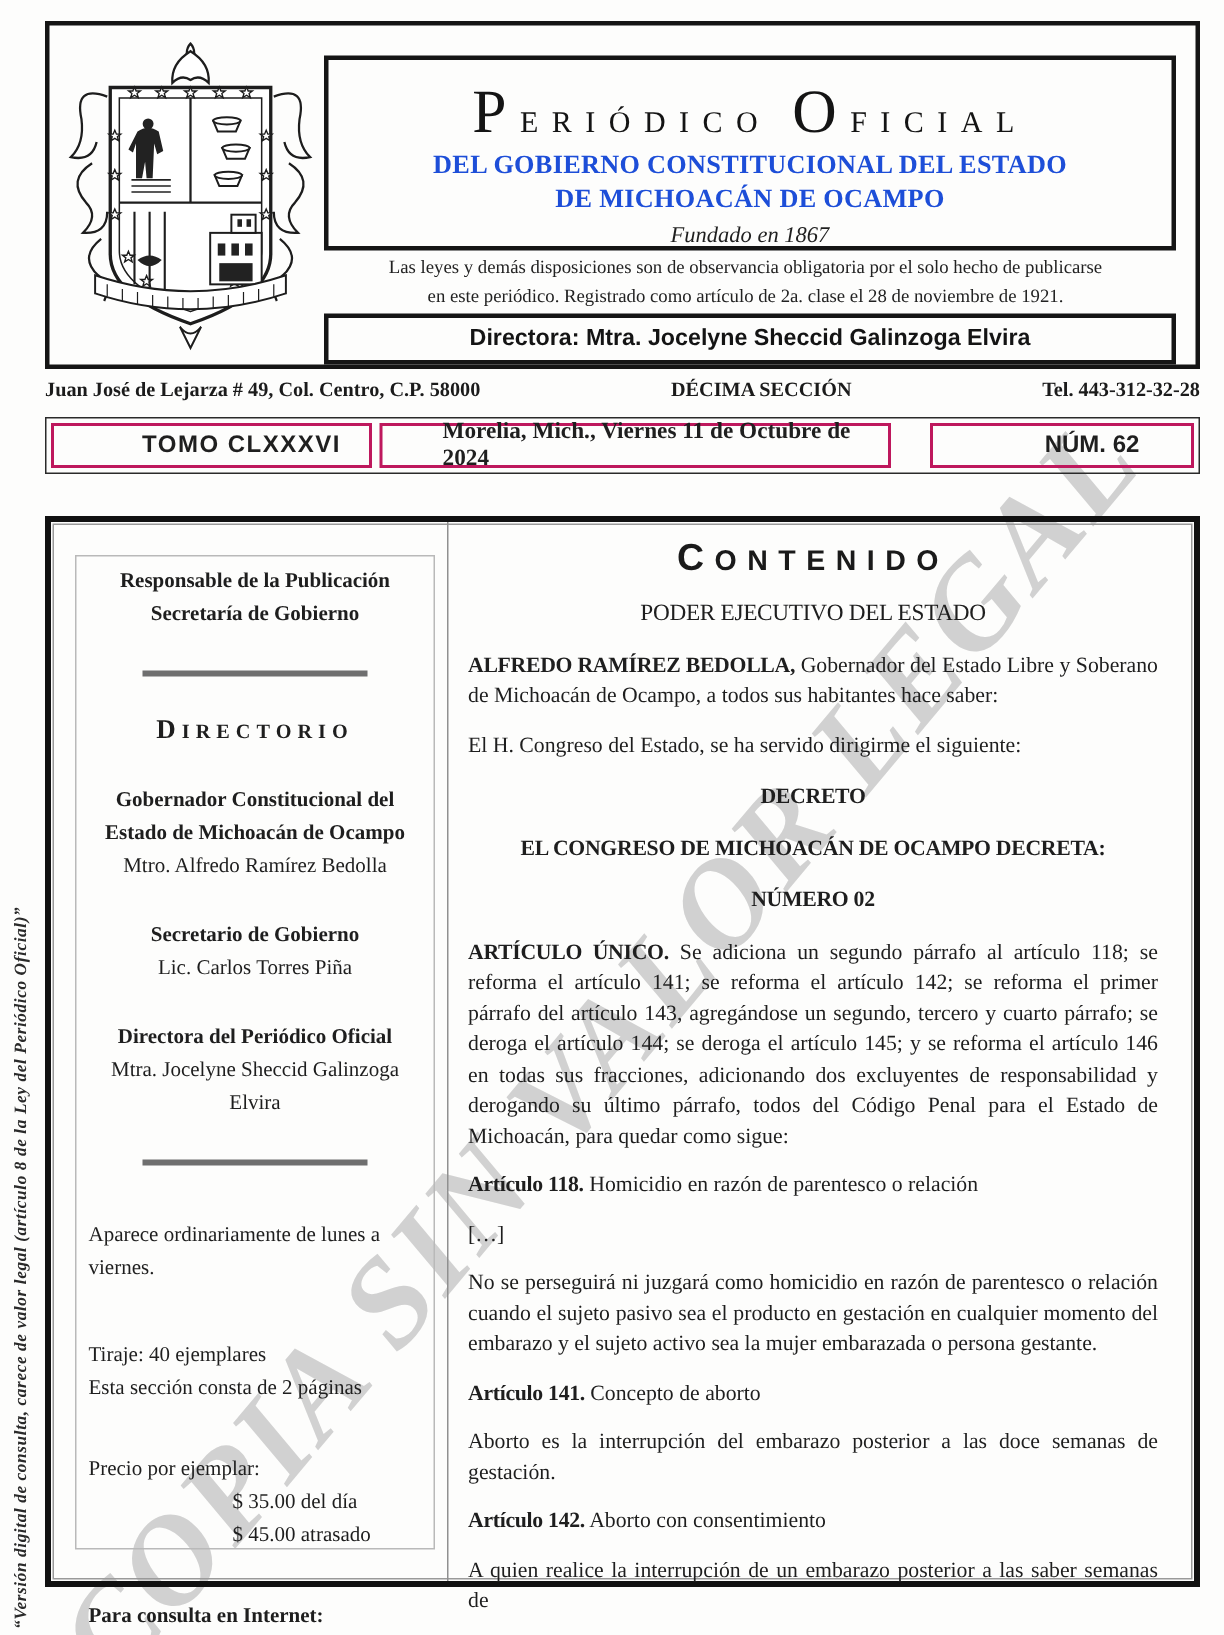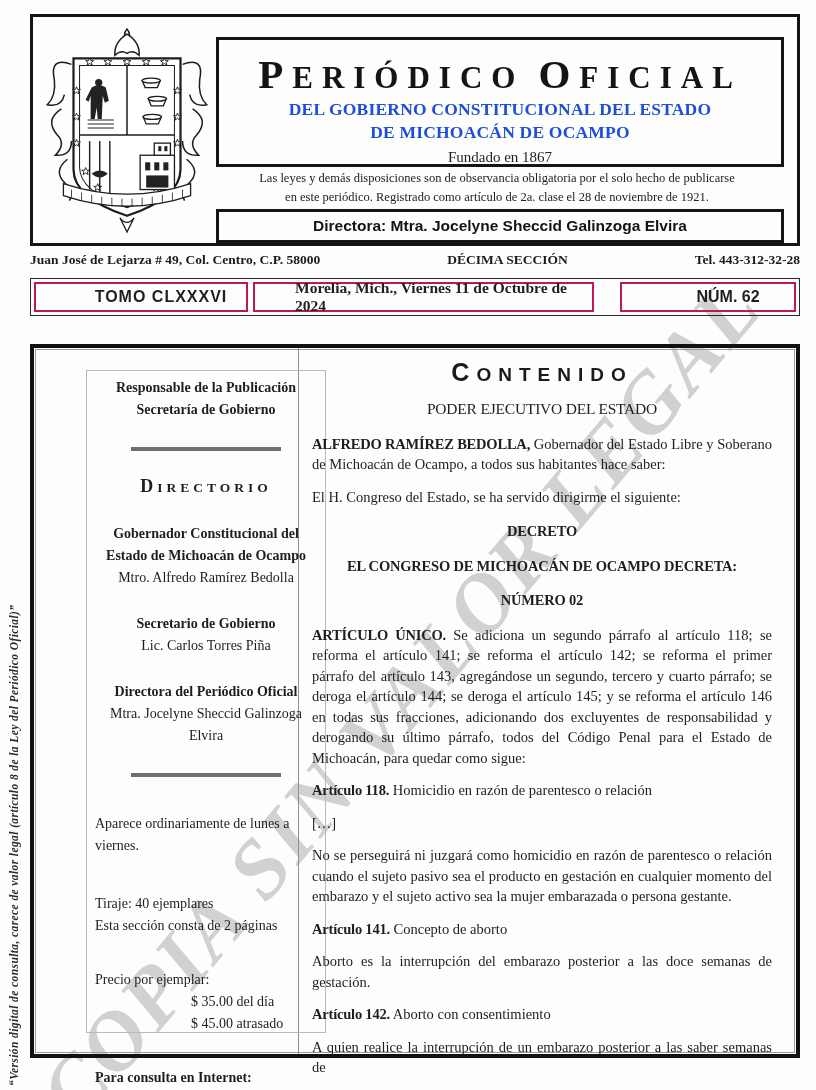--- a/index.html
+++ b/index.html
@@ -14,26 +14,26 @@
   .side-note{position:absolute;left:8px;top:1086px;z-index:3;transform-origin:0 0;
     transform:rotate(-90deg);white-space:nowrap;
     font:bold italic 11.5px "Liberation Serif", serif;letter-spacing:.4px;color:#2a2a2a;}
   .layer{position:absolute;inset:0;z-index:2;}
   
   .header-box{position:absolute;left:30px;top:14px;width:764px;height:226px;
     border:3px solid #151515;background:transparent;}
   .coa{position:absolute;left:8px;top:5px;width:172px;height:214px;}
   .title-box{position:absolute;left:183px;top:20px;width:562px;height:124px;
     border:3px solid #151515;text-align:center;background:transparent;}
-  .mast-title{margin-top:10px;font-weight:bold;font-size:31px;letter-spacing:9px;color:#141414;}
+  .mast-title{margin-top:10px;font-weight:normal;font-size:20px;letter-spacing:9px;color:#141414;}
   .mast-title span{display:inline-block;text-transform:uppercase;}
   .mast-title span::first-letter{font-size:41px;}
   .mast-title .w2{margin-left:14px;}
   .mast-sub{font-weight:bold;font-size:17.5px;line-height:1.3;letter-spacing:.2px;color:#1d4ed8;}
-  .mast-founded{font-size:15px;margin-top:5px;}
+  .mast-founded{font-style:italic;font-size:15px;margin-top:5px;}
   .legal-note{position:absolute;left:183px;top:152px;width:562px;text-align:center;
     font-size:12.5px;line-height:1.5;color:#222;}
   .director-box{position:absolute;left:183px;top:192px;width:562px;height:28px;
     border:3px solid #151515;text-align:center;
     font:bold 15.5px "Liberation Sans", sans-serif;line-height:28px;color:#141414;}
   
   .info-bar{position:absolute;left:30px;top:252px;width:770px;display:flex;
     justify-content:space-between;align-items:center;
     font-weight:bold;font-size:13.5px;color:#1b1b1b;}
   .issue-bar{position:absolute;left:30px;top:278px;width:762px;height:30px;
@@ -43,21 +43,21 @@
   .cell-date{flex:1;font-weight:bold;font-size:15.5px;}
   .cell-num{width:132px;font:bold 16px "Liberation Sans", sans-serif;margin-left:21px;}
   
   .main-box{position:absolute;left:30px;top:344px;width:762px;height:706px;
     border:4px solid #111;}
   .main-box::before{content:"";position:absolute;inset:1px;border:1px solid #9a9a9a;pointer-events:none;}
   .v-divider{position:absolute;left:264px;top:0;bottom:0;width:1px;background:#909090;}
   
   .sidebar-box{position:absolute;left:16px;top:22px;width:240px;height:663px;
     border:1px solid #b9b9b9;box-sizing:border-box;padding:6px 8px 0 8px;
-    font-size:14px;line-height:22px;color:#1e1e1e;margin-left:36px;}
+    font-size:14px;line-height:22px;color:#1e1e1e;}
   .sb-center{text-align:center;}
   .sb-bold{font-weight:bold;}
   .bar{width:150px;height:4px;background:#6f6f6f;margin:26px auto 0 auto;}
   .sb-directory-h{margin-top:24px;text-align:center;font-weight:bold;font-size:13.5px;letter-spacing:4px;}
   .sb-directory-h span{display:inline-block;text-transform:uppercase;}
   .sb-directory-h span::first-letter{font-size:18px;}
   .dir-entries{margin-top:20px;}
   .dir-entry{margin-top:24px;text-align:center;}
   .dir-role{font-weight:bold;}
   .schedule{margin-top:36px;}

